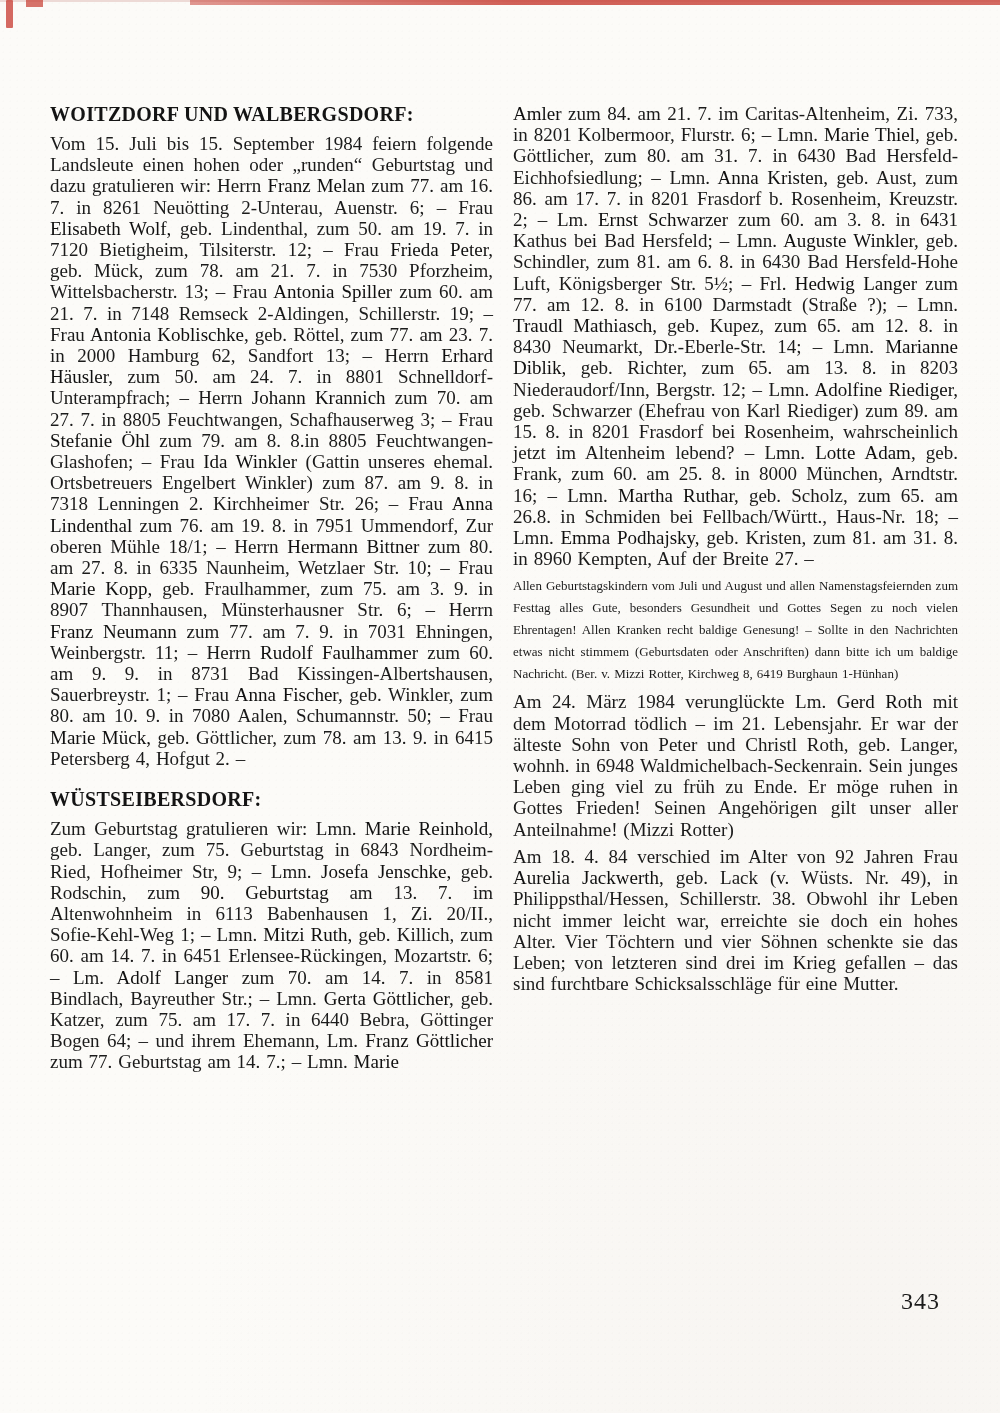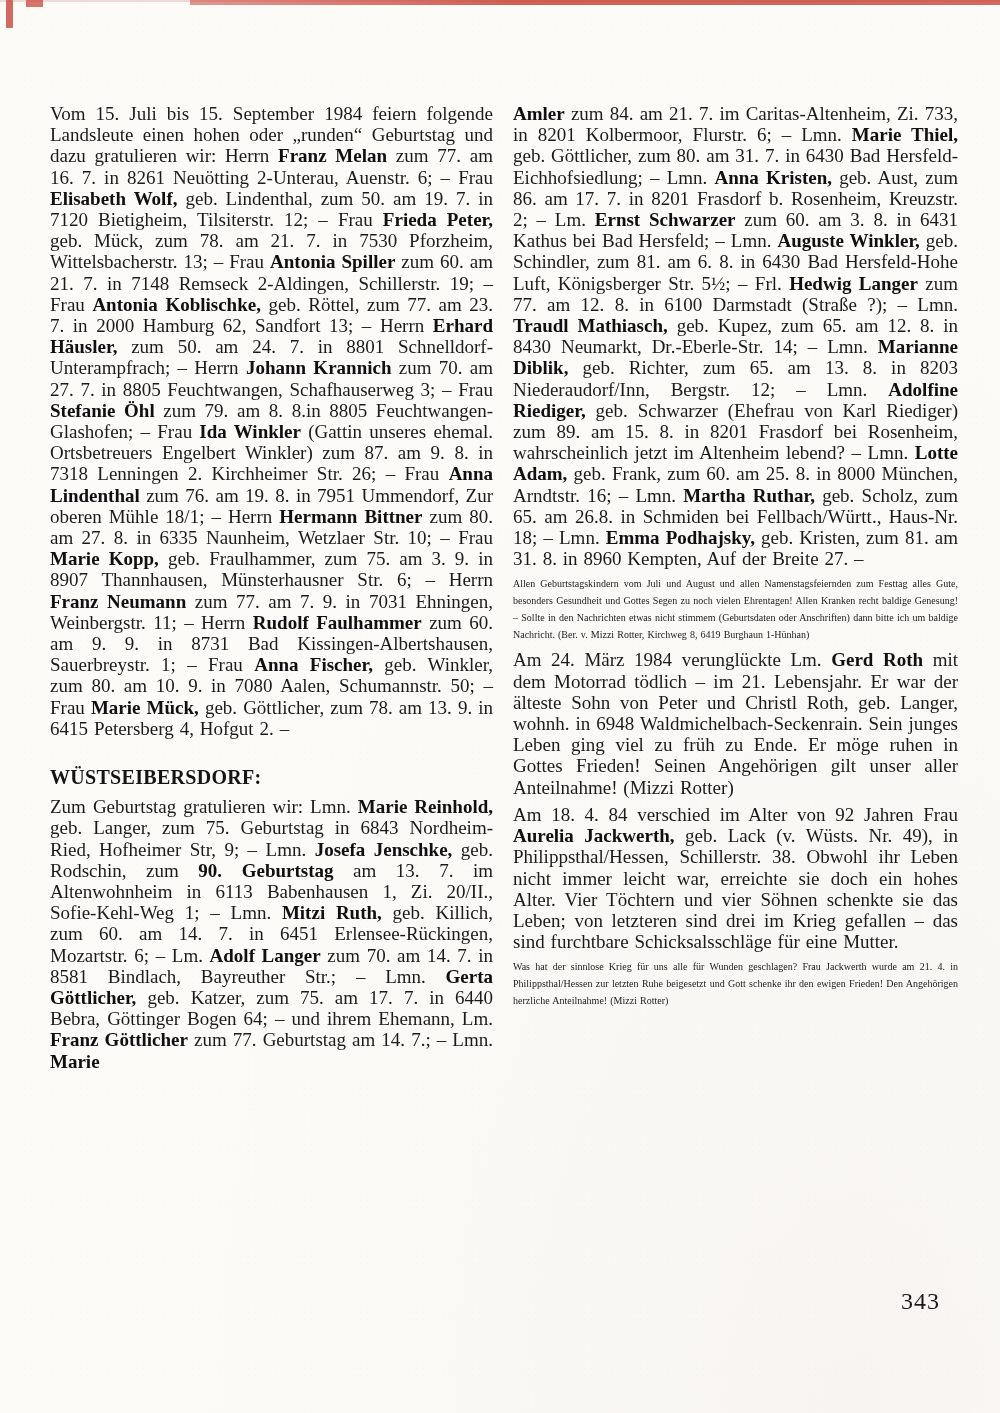--- a/index.html
+++ b/index.html
@@ -29,32 +29,32 @@
   .col-left  { left: 50px;  width: 443px; }
   .col-right { left: 513px; width: 445px; }
 
   .heading {
     font-size: 20px;
     font-weight: bold;
     letter-spacing: .3px;
     margin: 0 0 7px 0;
     color: #141414;
   }
-  .heading.spaced { margin-top: 27px; }
+  .heading.spaced { margin-top: 19px; }
 
   .para {
     margin: 0;
     text-align: justify;
     position: relative;
     word-spacing: .06em;
   }
   .col > .para + .para { margin-top: 6px; }
   .para.large { font-size: 19px;   line-height: 21.2px; }
-  .para.small { font-size: 10px; line-height: 17px; }
-  .b { font-weight: bold; color: #101010; }
+  .para.small { font-size: 13px; line-height: 22px; }
+  .b { font-weight: normal; color: #101010; }
   .signoff { position: absolute; right: 0; bottom: 0; white-space: nowrap; }
 
   .page-number {
     position: absolute;
     top: 1288px;
     left: 901px;
     font-size: 24px;
     letter-spacing: 1px;
     color: #1b1b1b;
   }
@@ -62,26 +62,26 @@
 </head>
 <body>
 
 <div class="page">
   <div class="scan-mark mark-top-hairline"></div>
   <div class="scan-mark mark-a"></div>
   <div class="scan-mark mark-b"></div>
   <div class="scan-mark mark-line"></div>
 
   <div class="col col-left">
+      <h2 class="heading">WOITZDORF UND WALBERGSDORF:</h2>
       <p class="para large"><span class="">Vom 15. Juli bis 15. September 1984 feiern folgende Landsleute einen hohen oder „runden“ Geburtstag und dazu gratulieren wir: Herrn </span><span class="b">Franz Melan</span><span class=""> zum 77. am 16. 7. in 8261 Neuötting 2-Unterau, Auenstr. 6; – Frau </span><span class="b">Elisabeth Wolf,</span><span class=""> geb. Lindenthal, zum 50. am 19. 7. in 7120 Bietigheim, Tilsiterstr. 12; – Frau </span><span class="b">Frieda Peter,</span><span class=""> geb. Mück, zum 78. am 21. 7. in 7530 Pforzheim, Wittelsbacherstr. 13; – Frau </span><span class="b">Antonia Spiller</span><span class=""> zum 60. am 21. 7. in 7148 Remseck 2-Aldingen, Schillerstr. 19; – Frau </span><span class="b">Antonia Koblischke,</span><span class=""> geb. Röttel, zum 77. am 23. 7. in 2000 Hamburg 62, Sandfort 13; – Herrn </span><span class="b">Erhard Häusler,</span><span class=""> zum 50. am 24. 7. in 8801 Schnelldorf-Unterampfrach; – Herrn </span><span class="b">Johann Krannich</span><span class=""> zum 70. am 27. 7. in 8805 Feuchtwangen, Schafhauserweg 3; – Frau </span><span class="b">Stefanie Öhl</span><span class=""> zum 79. am 8. 8.in 8805 Feuchtwangen-Glashofen; – Frau </span><span class="b">Ida Winkler</span><span class=""> (Gattin unseres ehemal. Ortsbetreuers Engelbert Winkler) zum 87. am 9. 8. in 7318 Lenningen 2. Kirchheimer Str. 26; – Frau </span><span class="b">Anna Lindenthal</span><span class=""> zum 76. am 19. 8. in 7951 Ummendorf, Zur oberen Mühle 18/1; – Herrn </span><span class="b">Hermann Bittner</span><span class=""> zum 80. am 27. 8. in 6335 Naunheim, Wetzlaer Str. 10; – Frau </span><span class="b">Marie Kopp,</span><span class=""> geb. Fraulhammer, zum 75. am 3. 9. in 8907 Thannhausen, Münsterhausner Str. 6; – Herrn </span><span class="b">Franz Neumann</span><span class=""> zum 77. am 7. 9. in 7031 Ehningen, Weinbergstr. 11; – Herrn </span><span class="b">Rudolf Faulhammer</span><span class=""> zum 60. am 9. 9. in 8731 Bad Kissingen-Albertshausen, Sauerbreystr. 1; – Frau </span><span class="b">Anna Fischer,</span><span class=""> geb. Winkler, zum 80. am 10. 9. in 7080 Aalen, Schumannstr. 50; – Frau </span><span class="b">Marie Mück,</span><span class=""> geb. Göttlicher, zum 78. am 13. 9. in 6415 Petersberg 4, Hofgut 2. –</span></p>
       <h2 class="heading spaced">WÜSTSEIBERSDORF:</h2>
       <p class="para large"><span class="">Zum Geburtstag gratulieren wir: Lmn. </span><span class="b">Marie Reinhold,</span><span class=""> geb. Langer, zum 75. Geburtstag in 6843 Nordheim-Ried, Hofheimer Str, 9; – Lmn. </span><span class="b">Josefa Jenschke,</span><span class=""> geb. Rodschin, zum </span><span class="b">90. Geburtstag</span><span class=""> am 13. 7. im Altenwohnheim in 6113 Babenhausen 1, Zi. 20/II., Sofie-Kehl-Weg 1; – Lmn. </span><span class="b">Mitzi Ruth,</span><span class=""> geb. Killich, zum 60. am 14. 7. in 6451 Erlensee-Rückingen, Mozartstr. 6; – Lm. </span><span class="b">Adolf Langer</span><span class=""> zum 70. am 14. 7. in 8581 Bindlach, Bayreuther Str.; – Lmn. </span><span class="b">Gerta Göttlicher,</span><span class=""> geb. Katzer, zum 75. am 17. 7. in 6440 Bebra, Göttinger Bogen 64; – und ihrem Ehemann, Lm. </span><span class="b">Franz Göttlicher</span><span class=""> zum 77. Geburtstag am 14. 7.; – Lmn. </span><span class="b">Marie</span></p>
     </div>
   <div class="col col-right">
       <p class="para large"><span class="b">Amler</span><span class=""> zum 84. am 21. 7. im Caritas-Altenheim, Zi. 733, in 8201 Kolbermoor, Flurstr. 6; – Lmn. </span><span class="b">Marie Thiel,</span><span class=""> geb. Göttlicher, zum 80. am 31. 7. in 6430 Bad Hersfeld-Eichhofsiedlung; – Lmn. </span><span class="b">Anna Kristen,</span><span class=""> geb. Aust, zum 86. am 17. 7. in 8201 Frasdorf b. Rosenheim, Kreuzstr. 2; – Lm. </span><span class="b">Ernst Schwarzer</span><span class=""> zum 60. am 3. 8. in 6431 Kathus bei Bad Hersfeld; – Lmn. </span><span class="b">Auguste Winkler,</span><span class=""> geb. Schindler, zum 81. am 6. 8. in 6430 Bad Hersfeld-Hohe Luft, Königsberger Str. 5½; – Frl. </span><span class="b">Hedwig Langer</span><span class=""> zum 77. am 12. 8. in 6100 Darmstadt (Straße ?); – Lmn. </span><span class="b">Traudl Mathiasch,</span><span class=""> geb. Kupez, zum 65. am 12. 8. in 8430 Neumarkt, Dr.-Eberle-Str. 14; – Lmn. </span><span class="b">Marianne Diblik,</span><span class=""> geb. Richter, zum 65. am 13. 8. in 8203 Niederaudorf/Inn, Bergstr. 12; – Lmn. </span><span class="b">Adolfine Riediger,</span><span class=""> geb. Schwarzer (Ehefrau von Karl Riediger) zum 89. am 15. 8. in 8201 Frasdorf bei Rosenheim, wahrscheinlich jetzt im Altenheim lebend? – Lmn. </span><span class="b">Lotte Adam,</span><span class=""> geb. Frank, zum 60. am 25. 8. in 8000 München, Arndtstr. 16; – Lmn. </span><span class="b">Martha Ruthar,</span><span class=""> geb. Scholz, zum 65. am 26.8. in Schmiden bei Fellbach/Württ., Haus-Nr. 18; – Lmn. </span><span class="b">Emma Podhajsky,</span><span class=""> geb. Kristen, zum 81. am 31. 8. in 8960 Kempten, Auf der Breite 27. –</span></p>
       <p class="para small"><span class="">Allen Geburtstagskindern vom Juli und August und allen Namenstagsfeiernden zum Festtag alles Gute, besonders Gesundheit und Gottes Segen zu noch vielen Ehrentagen! Allen Kranken recht baldige Genesung! – Sollte in den Nachrichten etwas nicht stimmem (Geburtsdaten oder Anschriften) dann bitte ich um baldige Nachricht. (Ber. v. Mizzi Rotter, Kirchweg 8, 6419 Burghaun 1-Hünhan)</span></p>
       <p class="para large"><span class="">Am 24. März 1984 verunglückte Lm. </span><span class="b">Gerd Roth</span><span class=""> mit dem Motorrad tödlich – im 21. Lebensjahr. Er war der älteste Sohn von Peter und Christl Roth, geb. Langer, wohnh. in 6948 Waldmichelbach-Seckenrain. Sein junges Leben ging viel zu früh zu Ende. Er möge ruhen in Gottes Frieden! Seinen Angehörigen gilt unser aller Anteilnahme! (Mizzi Rotter)</span></p>
       <p class="para large"><span class="">Am 18. 4. 84 verschied im Alter von 92 Jahren Frau </span><span class="b">Aurelia Jackwerth,</span><span class=""> geb. Lack (v. Wüsts. Nr. 49), in Philippsthal/Hessen, Schillerstr. 38. Obwohl ihr Leben nicht immer leicht war, erreichte sie doch ein hohes Alter. Vier Töchtern und vier Söhnen schenkte sie das Leben; von letzteren sind drei im Krieg gefallen – das sind furchtbare Schicksalsschläge für eine Mutter.</span></p>
-      <p class="para small"><span class="">Was hat der sinnlose Krieg für uns alle für Wunden geschlagen? Frau Jackwerth wurde am 21. 4. in Philippsthal/Hessen zur letzten Ruhe beigesetzt und Gott schenke ihr den ewigen Frieden! Den Angehörigen herzliche Anteilnahme! (Mizzi Rotter)</span></p>
     </div>
 
   <div class="page-number">343</div>
 </div>
 
 </body></html>

